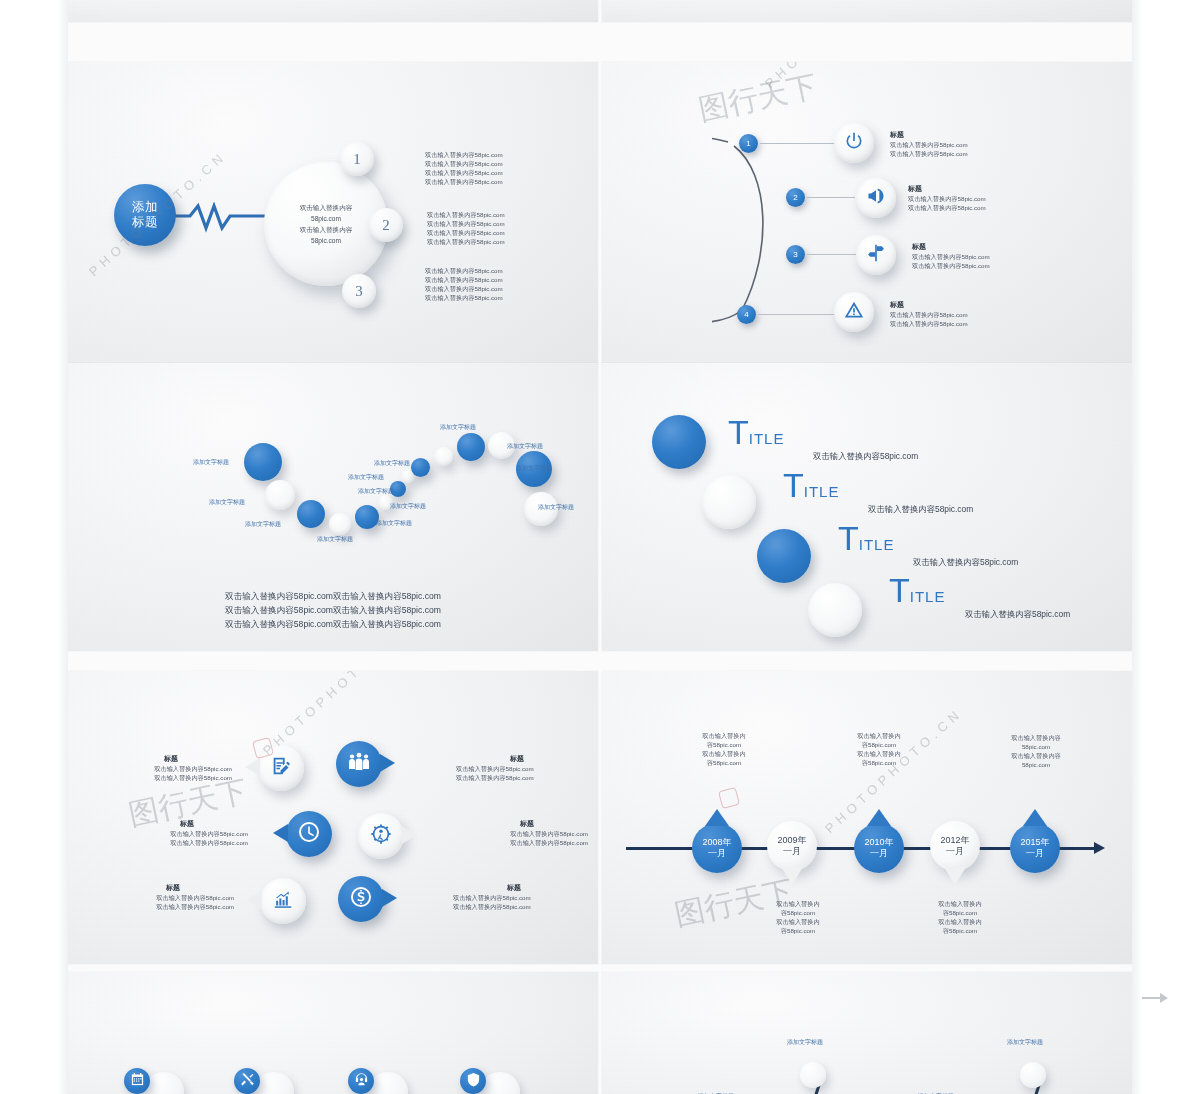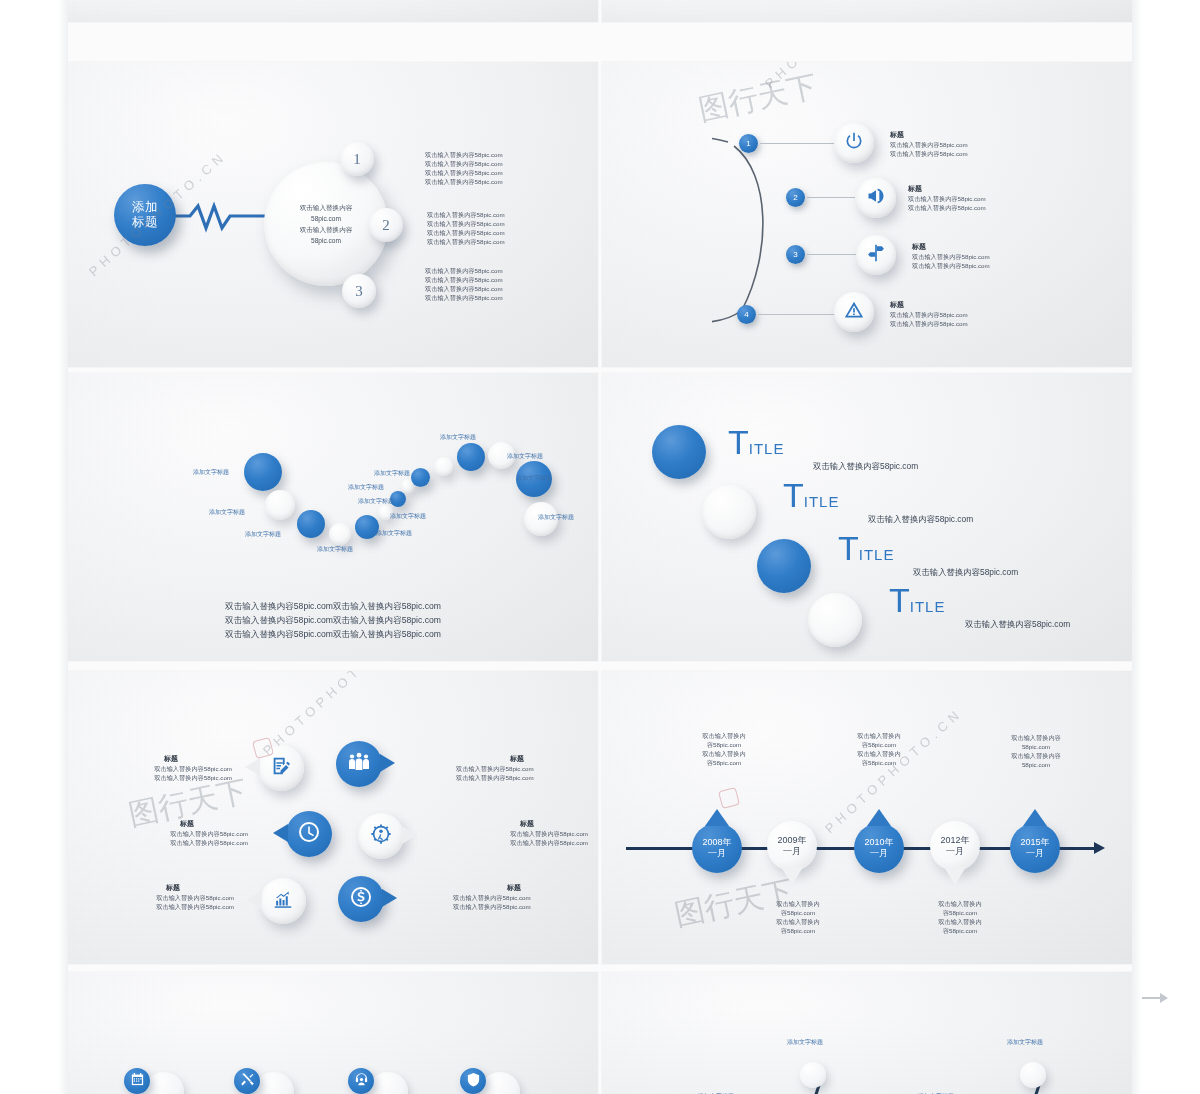--- a/index.html
+++ b/index.html
@@ -29,21 +29,21 @@
     background-image:
       repeating-linear-gradient(0deg, rgba(0,0,0,.010) 0 1px, rgba(255,255,255,.012) 1px 2px),
       repeating-linear-gradient(90deg, rgba(0,0,0,.010) 0 1px, rgba(255,255,255,.012) 1px 2px);
   }
 
   .col-l{left:68px;width:530px;}
   .col-r{left:602px;width:530px;}
 
   .row0{top:-40px;height:62px;}
   .row1{top:62px;height:305px;}
-  .row2{top:373px;height:288px;text-decoration:underline;}
+  .row2{top:363px;height:288px;text-decoration:underline;}
   .row3{top:671px;height:293px;}
   .row4{top:972px;height:160px;}
 
   
   .blue-circle{position:absolute;border-radius:50%;
     background:radial-gradient(circle at 35% 28%, #5b9ada 0%, #2f7cc8 45%, #2168b0 100%);
     box-shadow:4px 6px 10px rgba(60,75,95,.30);}
   .white-circle{position:absolute;border-radius:50%;
     background:radial-gradient(circle at 35% 28%, #ffffff 0%, #f6f7f8 55%, #dfe2e5 100%);
     box-shadow:4px 6px 10px rgba(60,75,95,.22), inset 0 -2px 4px rgba(0,0,0,.05);}

